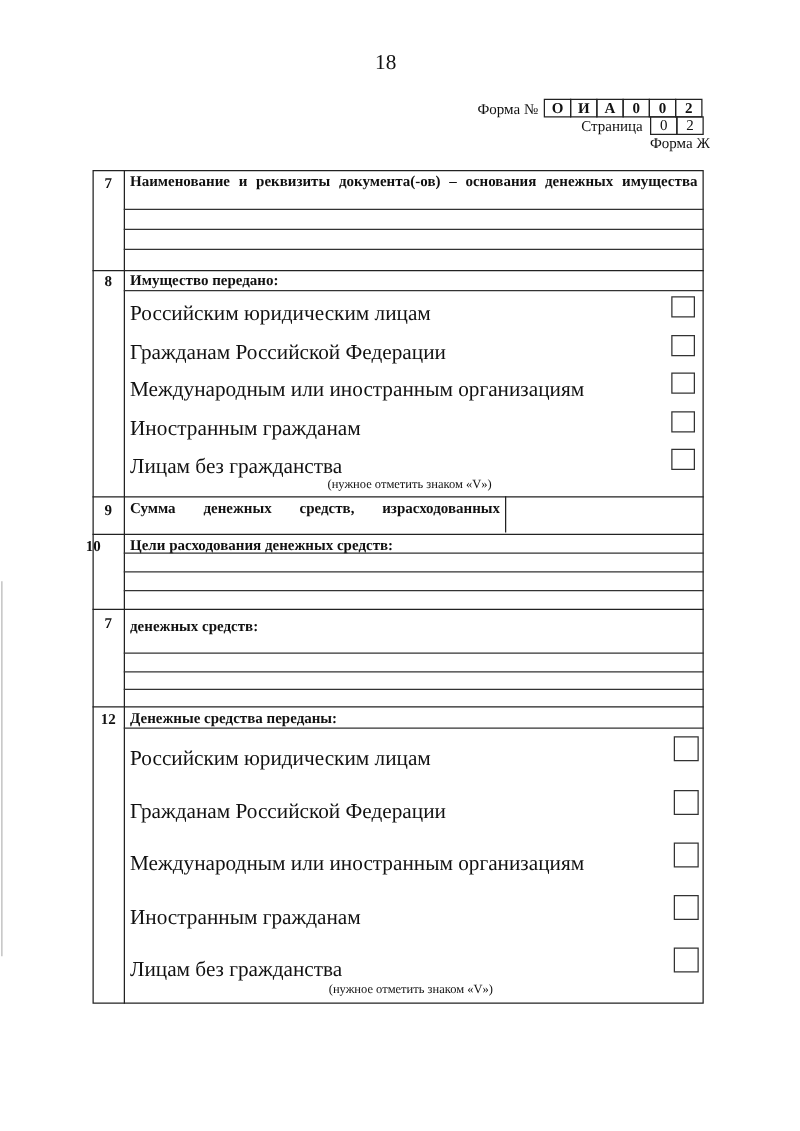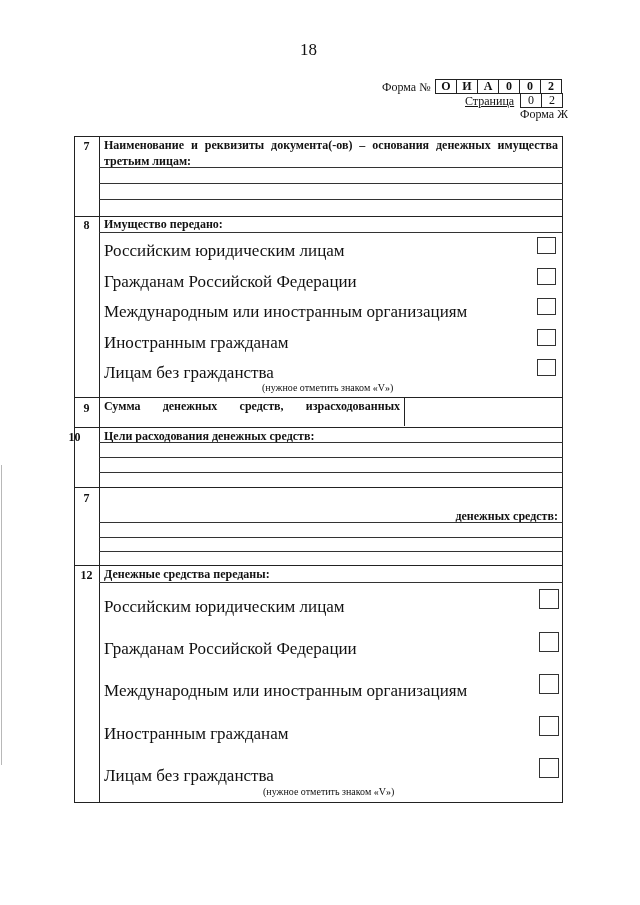--- a/index.html
+++ b/index.html
@@ -4,21 +4,21 @@
   <style>
     html, body { margin: 0; padding: 0; }
     body {
       width: 640px; height: 905px; background: #ffffff; position: relative; overflow: hidden;
       font-family: "Liberation Serif", "DejaVu Serif", serif; color: #111;
     }
     .abs { position: absolute; }
     .scan-edge { left: 1px; top: 465px; width: 1px; height: 300px; background: #b8b8b8; }
     .page-number { left: 300px; top: 40px; font-size: 17px; }
     .form-label { left: 382px; top: 80px; font-size: 12px; }
-    .page-label { left: 465px; top: 94px; font-size: 12px; text-decoration: underline; }
+    .page-label { left: 465px; top: 94px; font-size: 12px; }
     .sheet-label { left: 520px; top: 107px; font-size: 12px; }
     .code-row { display: flex; }
     .code-cell {
       width: 20px; height: 13px; border: 1px solid #222; margin-left: -1px;
       font-size: 12px; font-weight: bold; text-align: center; line-height: 13px;
     }
     .form-code { left: 436px; top: 79px; }
     .page-code { left: 521px; top: 93px; }
     .page-code .code-cell { font-weight: normal; }
 
@@ -55,21 +55,20 @@
   <div class="code-cell">2</div>
 </div>
 <div class="abs sheet-label">Форма Ж</div>
 
 <div class="abs table-outer"></div>
 <div class="abs vline" style="left:99px; top:136px; height:667px;"></div>
 
 <div class="abs num" style="left:74px; top:139px;">7</div>
 <div class="abs hdr" style="left:104px; top:138px; width:454px;">
   <div class="justify">Наименование и реквизиты документа(-ов) – основания денежных имущества</div>
-  <div style="margin-top:1px;">третьим лицам:</div>
 </div>
 <div class="abs hline" style="left:99px; top:167px; width:464px;"></div>
 <div class="abs hline" style="left:99px; top:183px; width:464px;"></div>
 <div class="abs hline" style="left:99px; top:199px; width:464px;"></div>
 <div class="abs hline" style="left:74px; top:216px; width:489px; background:#222;"></div>
 
 <div class="abs num" style="left:74px; top:218px;">8</div>
 <div class="abs hdr" style="left:104px; top:217px;">Имущество передано:</div>
 <div class="abs hline" style="left:99px; top:232px; width:464px;"></div>
 
@@ -96,21 +95,21 @@
 
 <div class="abs num" style="left:62px; top:430px;">10</div>
 <div class="abs hdr" style="left:104px; top:429px;">Цели расходования денежных средств:</div>
 <div class="abs hline" style="left:99px; top:442px; width:464px;"></div>
 <div class="abs hline" style="left:99px; top:457px; width:464px;"></div>
 <div class="abs hline" style="left:99px; top:472px; width:464px;"></div>
 <div class="abs hline" style="left:74px; top:487px; width:489px; background:#222;"></div>
 
 <div class="abs num" style="left:74px; top:491px;">7</div>
 <div class="abs hdr" style="left:104px; top:490px; width:454px;">
-  <div style="margin-top:19px;text-align:right;">денежных средств:</div>
+  <div style="margin-top:4px;">денежных средств:</div>
 </div>
 <div class="abs hline" style="left:99px; top:522px; width:464px;"></div>
 <div class="abs hline" style="left:99px; top:537px; width:464px;"></div>
 <div class="abs hline" style="left:99px; top:551px; width:464px;"></div>
 <div class="abs hline" style="left:74px; top:565px; width:489px; background:#222;"></div>
 
 <div class="abs num" style="left:74px; top:568px;">12</div>
 <div class="abs hdr" style="left:104px; top:567px;">Денежные средства переданы:</div>
 <div class="abs hline" style="left:99px; top:582px; width:464px;"></div>
 

